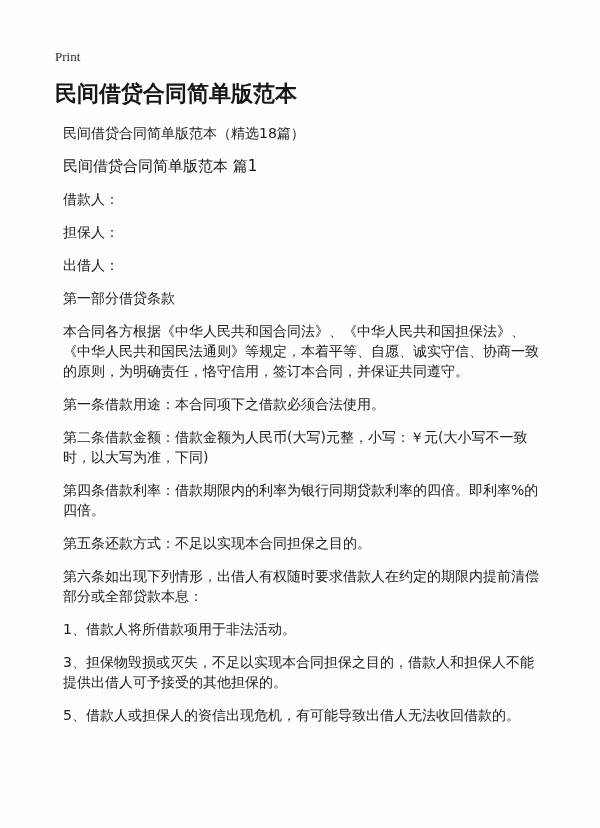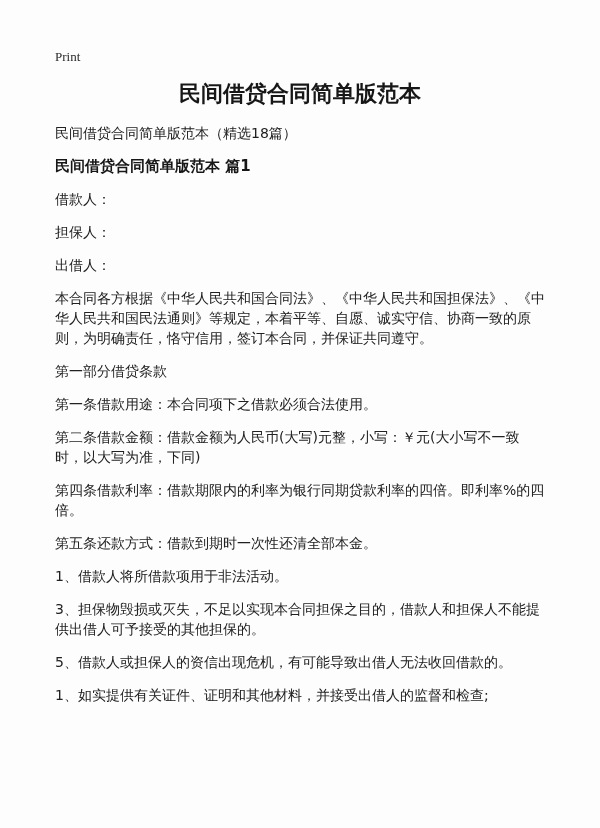--- a/index.html
+++ b/index.html
@@ -23,55 +23,54 @@
     font-size: 13px;
     line-height: 16px;
     color: #2b2b2b;
     margin: 0 0 16px 0;
     display: inline-block;
   }
   .doc-title {
     font-size: 22px;
     font-weight: bold;
     line-height: 26px;
-    text-align: center;
     color: #171717;
     margin: 0 0 16px 0;
   }
   .para {
     font-size: 14px;
     line-height: 20px;
-    margin: 0 0 13px 0;
+    margin: 0 0 13px 8px;
     color: #212121;
     word-break: break-all;
   }
   .para.bold {
-    font-weight: bold;
+    font-weight: normal;
     font-size: 15px;
     color: #171717;
   }
 </style>
 </head>
 <body>
 
 <div class="page">
   <div>
     <span class="print-label">Print</span>
   </div>
   <h1 class="doc-title">民间借贷合同简单版范本</h1>
   <p class="para">民间借贷合同简单版范本（精选18篇）</p>
   <p class="para bold">民间借贷合同简单版范本 篇1</p>
   <div>
       <p class="para">借款人：</p>
       <p class="para">担保人：</p>
       <p class="para">出借人：</p>
+      <p class="para">第一部分借贷条款</p>
       <p class="para">本合同各方根据《中华人民共和国合同法》、《中华人民共和国担保法》、《中华人民共和国民法通则》等规定，本着平等、自愿、诚实守信、协商一致的原则，为明确责任，恪守信用，签订本合同，并保证共同遵守。</p>
-      <p class="para">第一部分借贷条款</p>
       <p class="para">第一条借款用途：本合同项下之借款必须合法使用。</p>
       <p class="para">第二条借款金额：借款金额为人民币(大写)元整，小写：￥元(大小写不一致时，以大写为准，下同)</p>
       <p class="para">第四条借款利率：借款期限内的利率为银行同期贷款利率的四倍。即利率%的四倍。</p>
-      <p class="para">第五条还款方式：借款到期时一次性还清全部本金。</p>
+      <p class="para">第五条还款方式：不足以实现本合同担保之目的。</p>
+      <p class="para">第六条如出现下列情形，出借人有权随时要求借款人在约定的期限内提前清偿部分或全部贷款本息：</p>
       <p class="para">1、借款人将所借款项用于非法活动。</p>
       <p class="para">3、担保物毁损或灭失，不足以实现本合同担保之目的，借款人和担保人不能提供出借人可予接受的其他担保的。</p>
       <p class="para">5、借款人或担保人的资信出现危机，有可能导致出借人无法收回借款的。</p>
-      <p class="para">1、如实提供有关证件、证明和其他材料，并接受出借人的监督和检查;</p>
     </div>
 </div>
 
 </body></html>

